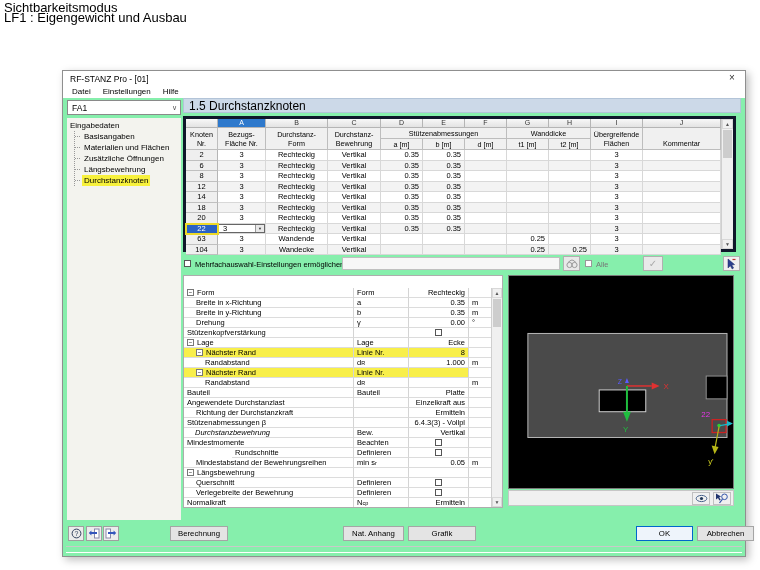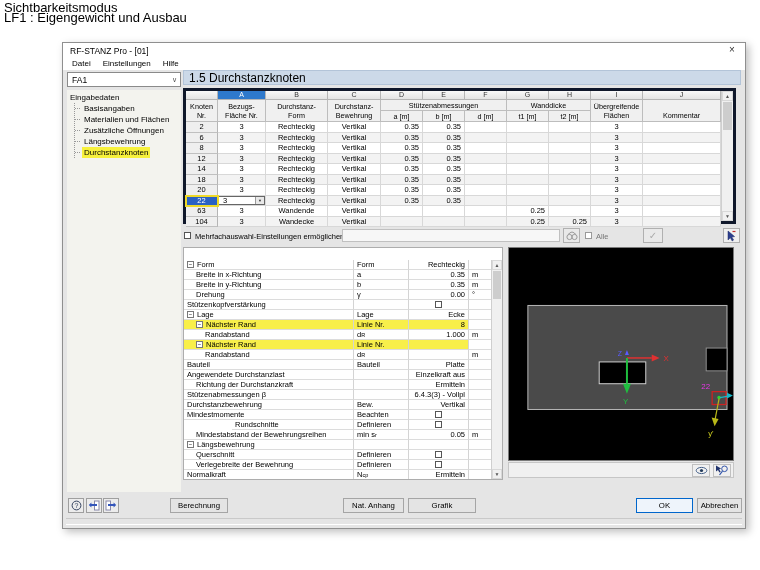--- a/index.html
+++ b/index.html
@@ -1,22 +1,22 @@
 <!DOCTYPE html>
 <html><head>
 <meta charset="utf-8">
 <style>
   * { box-sizing: border-box; margin: 0; padding: 0; }
   html,body { width:760px; height:570px; background:#fff; overflow:hidden;
     font-family:"Liberation Sans", sans-serif; font-size:8px; color:#000; }
 
   .desktop-label { position:absolute; left:4px; top:3px; font-size:13px; line-height:10px; }
 
-  .window { position:absolute; left:62px; top:42px; width:684px; height:487px;
-    background:#e5e5e5; border:1px solid #8f8f8f; box-shadow:3px 3px 8px rgba(0,0,0,.25); }
+  .window { position:absolute; left:62px; top:70px; width:684px; height:487px;
+    background:#86efac; border:1px solid #8f8f8f; box-shadow:3px 3px 8px rgba(0,0,0,.25); }
 
   .titlebar { position:absolute; left:0; top:0; right:0; height:15px; background:#fff;
     display:flex; align-items:center; padding-left:7px; font-size:8.5px; }
   .close-btn { position:absolute; right:0; top:0; width:26px; height:15px; text-align:center;
     line-height:14px; font-size:10px; color:#333; cursor:default; }
 
   .menubar { position:absolute; left:0; top:15px; right:0; height:12px; background:#fff;
     display:flex; align-items:center; padding-left:3px; }
   .menu-item { padding:0 6px; line-height:12px; font-size:8px; }
 
@@ -507,21 +507,21 @@
         </div>
         <div class="drow">
           <div class="dcell lbl" style="padding-left: 3px;">
             <span>Stützenabmessungen β</span>
           </div>
           <div class="dcell param"></div>
           <div class="dcell val">6.4.3(3) - Vollpl</div>
           <div class="dcell unit"></div>
         </div>
         <div class="drow">
-          <div class="dcell lbl" style="padding-left: 3px;">
+          <div class="dcell lbl" style="padding-left: 11px; font-style: italic;">
             <span>Durchstanzbewehrung</span>
           </div>
           <div class="dcell param">Bew.</div>
           <div class="dcell val">Vertikal</div>
           <div class="dcell unit"></div>
         </div>
         <div class="drow">
           <div class="dcell lbl" style="padding-left: 3px;">
             <span>Mindestmomente</span>
           </div>
@@ -649,15 +649,15 @@
     <svg width="12" height="11">
         <rect x="1" y="1" width="4.5" height="9" fill="#fff" stroke="#8888aa"></rect>
         <path d="M3 4 L8.6 4 L8.6 2.4 L11.2 5 L8.6 7.6 L8.6 6 L3 6 Z" fill="#3355bb"></path>
       </svg>
   </span>
 
   <span class="push-btn" style="left:107px; width:58px">Berechnung</span>
   <span class="push-btn" style="left:280px; width:61px">Nat. Anhang</span>
   <span class="push-btn" style="left:345px; width:68px">Grafik</span>
   <span class="push-btn default" style="left:573px; width:57px">OK</span>
-  <span class="push-btn" style="left:634px; width:45px">Abbrechen</span>
+  <span class="push-btn" style="left:634px; width:57px">Abbrechen</span>
   <div class="status-strip"></div>
 </div>
 
 </body></html>

